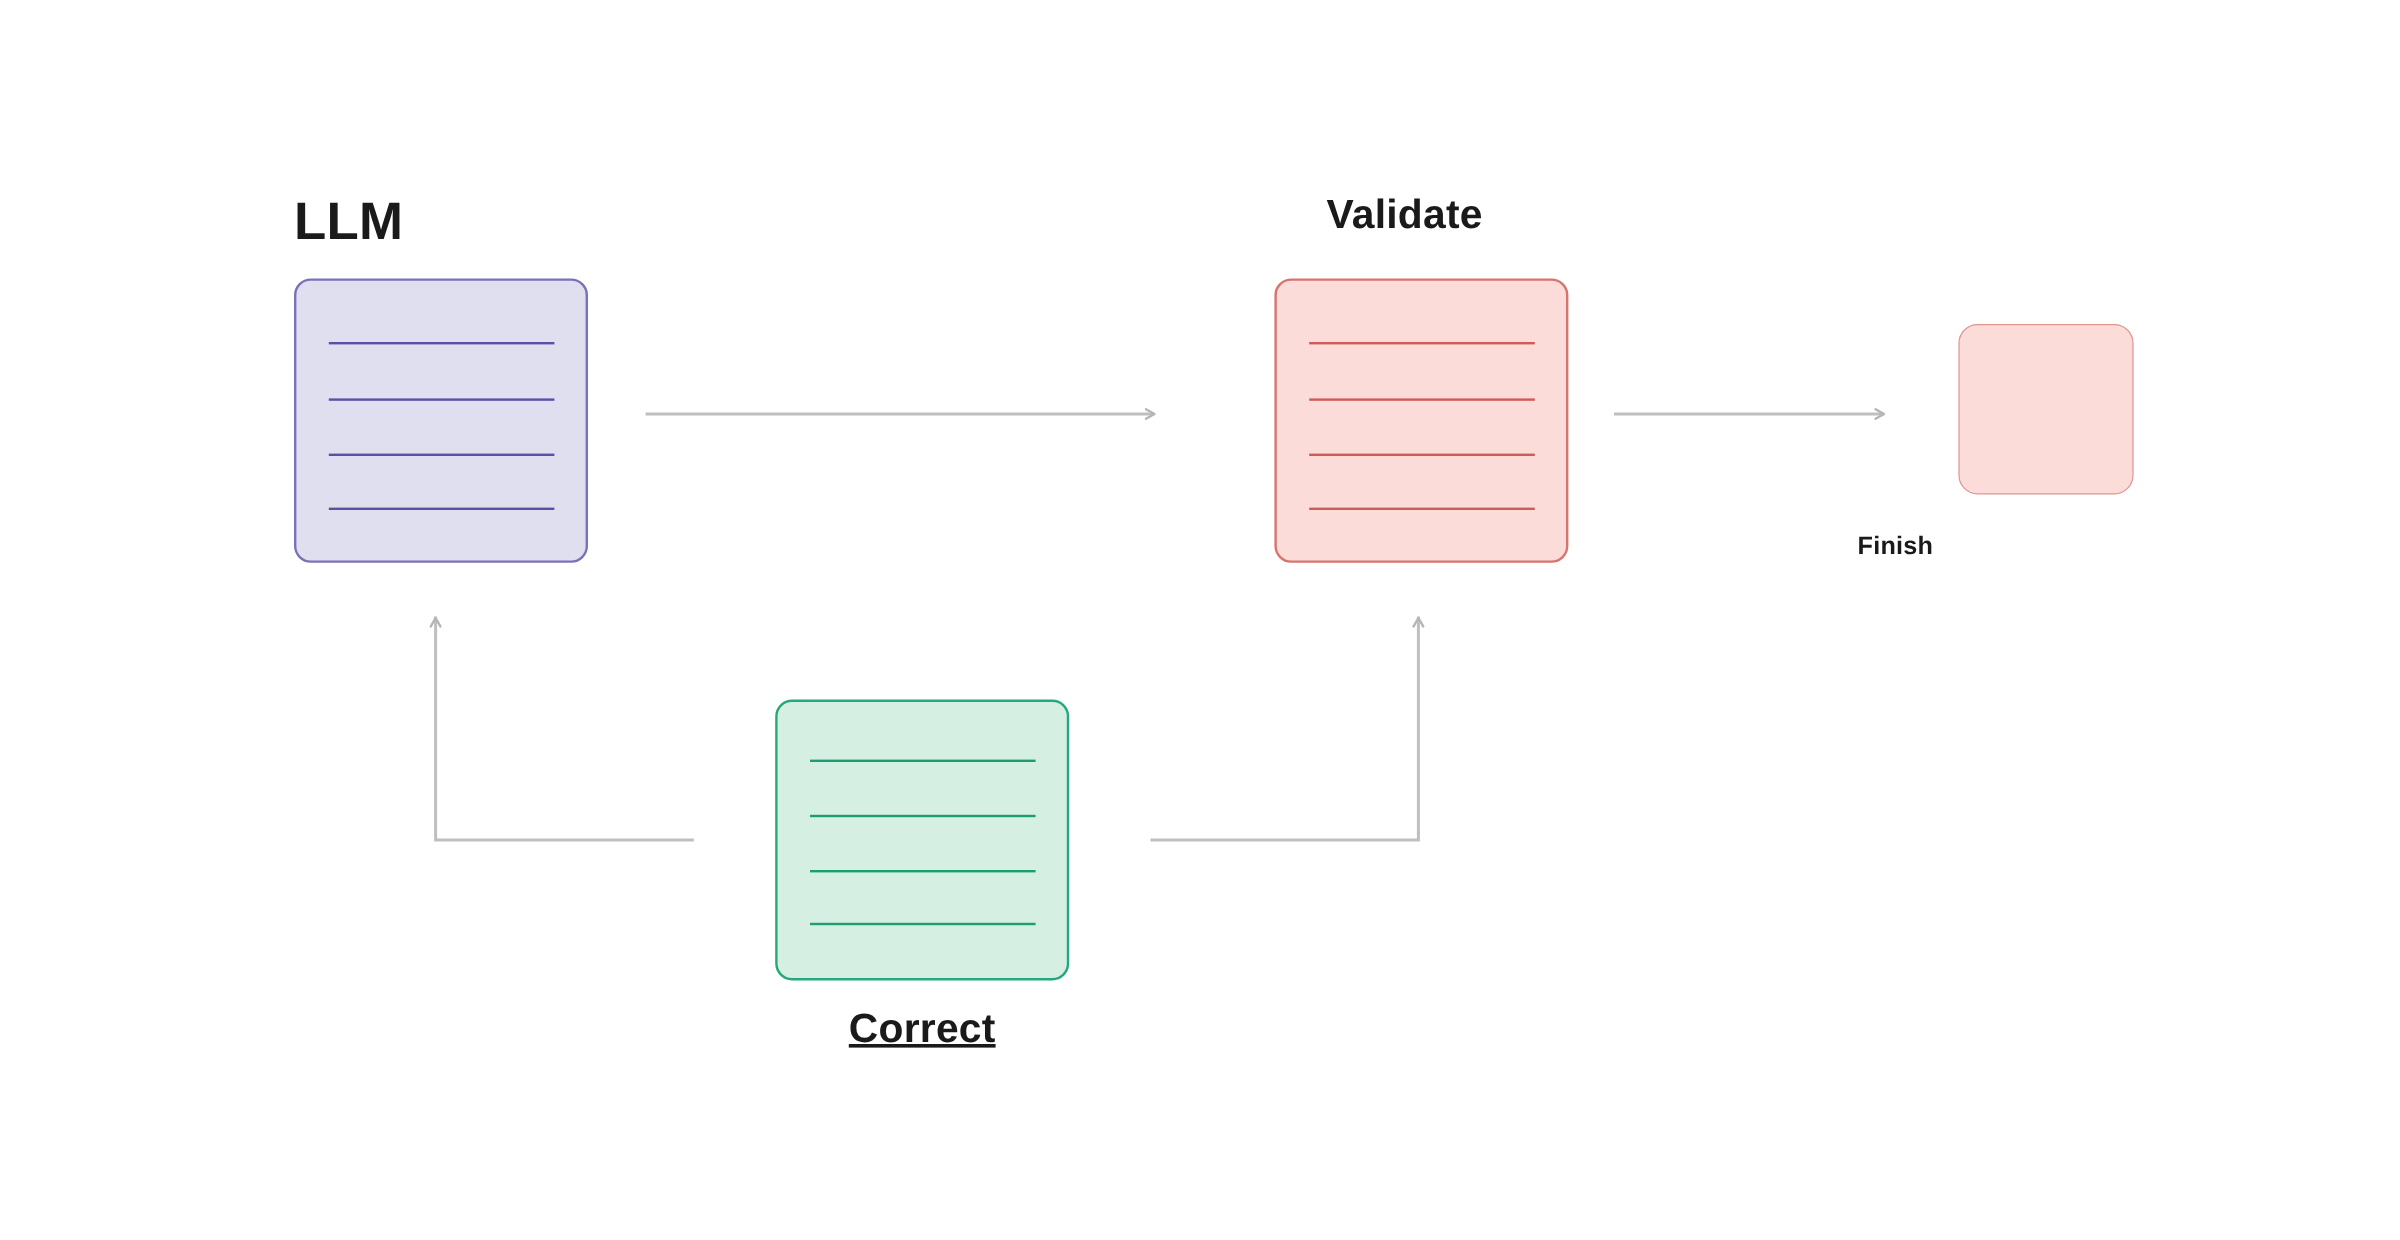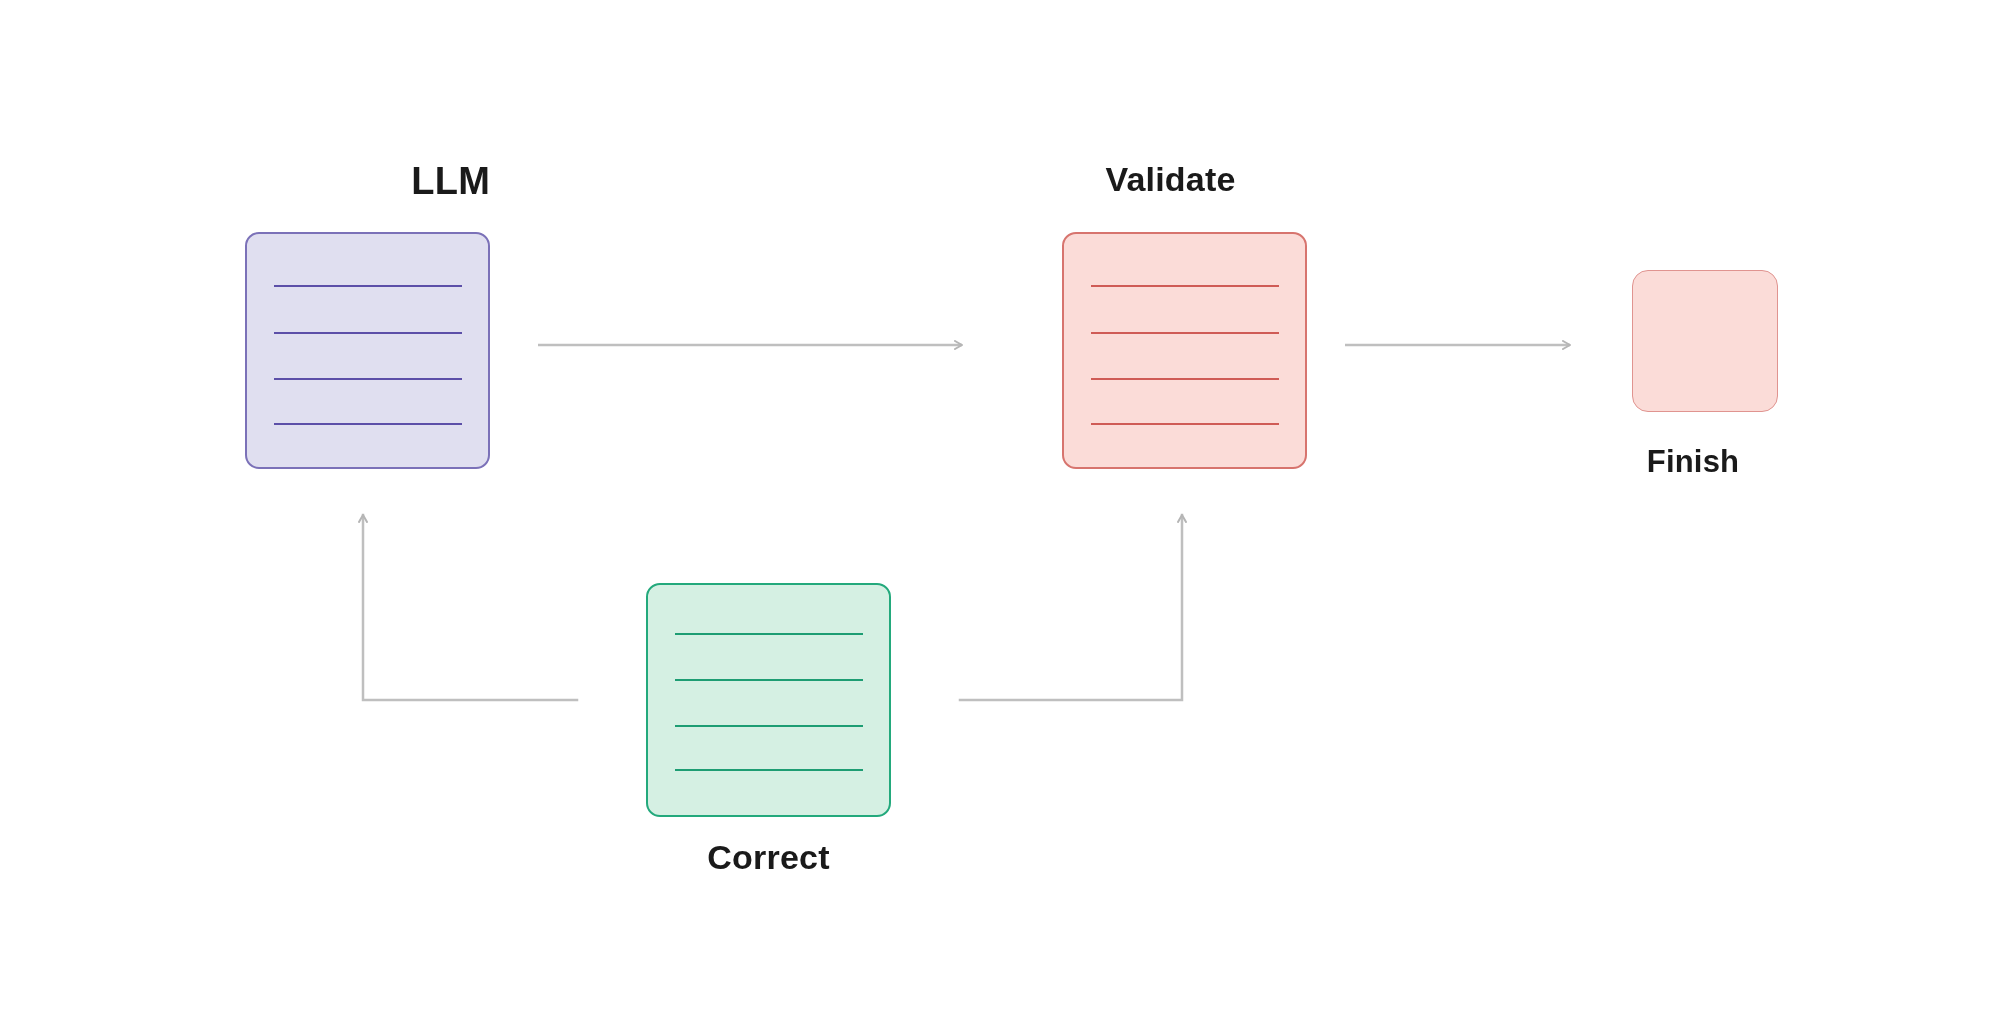--- a/index.html
+++ b/index.html
@@ -90,24 +90,24 @@
   #node-finish {
     left: 1632px;
     top: 270px;
     width: 146px;
     height: 142px;
     background: #fbdcd8;
     border: 1.5px solid #e09490;
     border-radius: 16px;
   }
 
-  #label-llm  { left: 245px; top: 160px; width: 245px; text-align: right; font-size: 38px; }
+  #label-llm  { left: 245px; top: 160px; width: 245px; text-align: left; font-size: 44px; }
   #label-validate { left: 1048px; top: 160px; width: 245px; text-align: center; font-size: 34px; }
-  #label-correct { left: 646px; top: 838px; width: 245px; text-align: center; font-size: 34px; }
-  #label-finish { left: 1620px; top: 444px; width: 146px; text-align: center; font-size: 31px; }
+  #label-correct { left: 646px; top: 838px; width: 245px; text-align: center; font-size: 34px; text-decoration: underline; }
+  #label-finish { left: 1548px; top: 444px; width: 146px; text-align: left; font-size: 21px; }
 </style>
 </head>
 <body>
 
 <svg id="canvas" viewBox="0 0 2000 1033" xmlns="http://www.w3.org/2000/svg">
   <defs>
     <marker id="arrowhead" markerWidth="11" markerHeight="11" refX="9" refY="5.5" orient="auto" markerUnits="userSpaceOnUse">
       <path d="M 2,1.5 L 9,5.5 L 2,9.5" fill="none" stroke="#b5b5b5" stroke-width="2" stroke-linecap="round" stroke-linejoin="round"></path>
     </marker>
   </defs>

